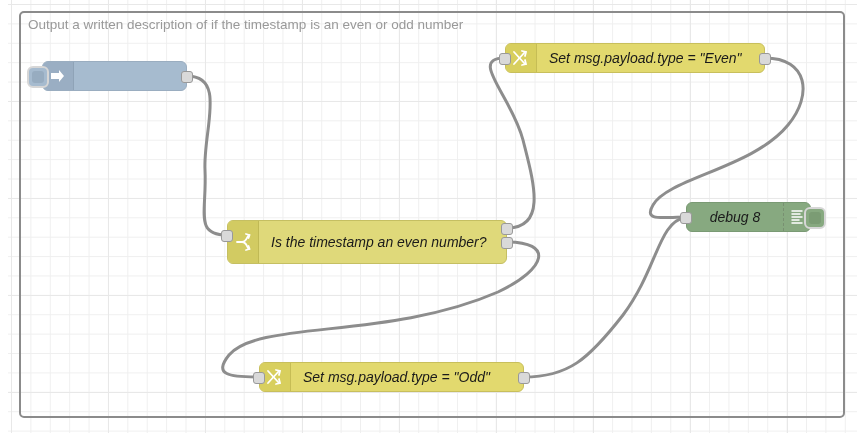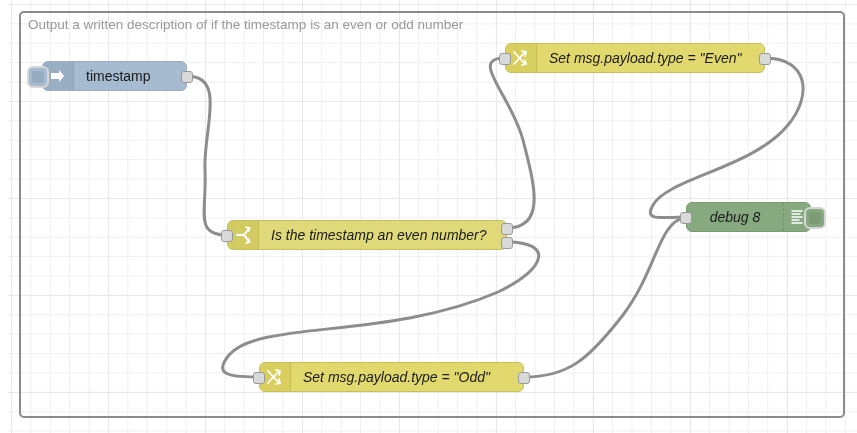--- a/index.html
+++ b/index.html
@@ -185,41 +185,40 @@
 
   <div class="node inject-node" style="left:34px; top:61px; width:145px; height:30px;">
     <div class="inject-btn">
       <div class="inject-btn-inner"></div>
     </div>
     <div class="node-icon inject-icon-bg">
       <svg width="18" height="18" viewBox="0 0 18 18">
         <path d="M2 6 h8 V3 l5 6 l-5 6 v-3 H2 z" fill="#ffffff"></path>
       </svg>
     </div>
-    <div class="node-label">timestamp</div>
     <div class="port" style="right:-7px; top:9px;"></div>
   </div>
 
   <div class="node change-node" style="left:497px; top:43px; width:260px; height:30px;">
     <div class="port" style="left:-7px; top:9px;"></div>
     <div class="node-icon change-icon-bg">
       <svg width="20" height="20" viewBox="0 0 20 20">
         <g stroke="#ffffff" stroke-width="1.8" fill="none" stroke-linecap="round">
           <path d="M3 4 L14 16"></path>
           <path d="M3 16 L14 4"></path>
           <path d="M11 3 L15 4 L14 8"></path>
           <path d="M11 17 L15 16 L14 12"></path>
         </g>
       </svg>
     </div>
     <div class="node-label italic">Set msg.payload.type = "Even"</div>
     <div class="port" style="right:-7px; top:9px;"></div>
   </div>
 
-  <div class="node switch-node" style="left:219px; top:220px; width:280px; height:30px;">
+  <div class="node switch-node" style="left:219px; top:220px; width:280px; height:44px;">
     <div class="port" style="left:-7px; top:9px;"></div>
     <div class="node-icon switch-icon-bg">
       <svg width="20" height="20" viewBox="0 0 20 20">
         <g stroke="#ffffff" stroke-width="1.8" fill="none" stroke-linecap="round">
           <path d="M4 10 H9"></path>
           <path d="M9 10 C 14 10 14 4 16 3"></path>
           <path d="M9 10 C 14 10 14 16 16 17"></path>
           <path d="M13 2 L16.5 3 L15.5 6"></path>
           <path d="M13 18 L16.5 17 L15.5 14"></path>
         </g>

